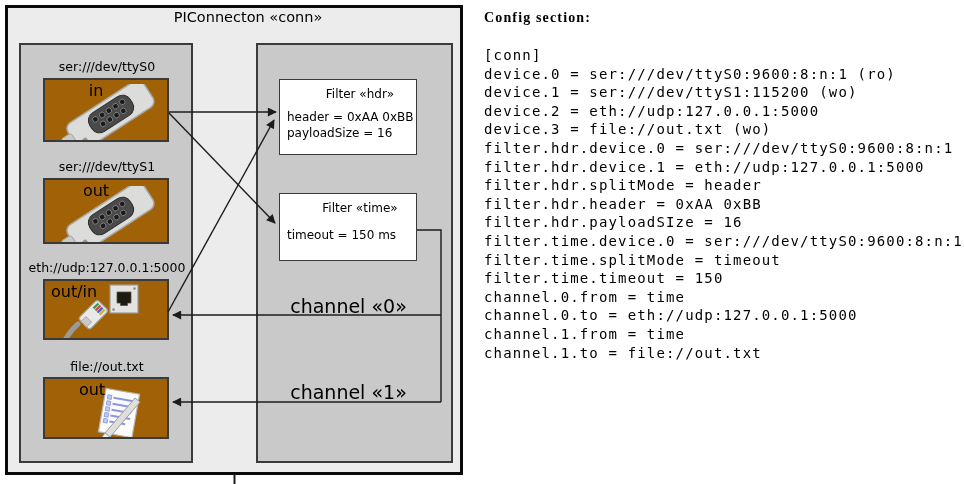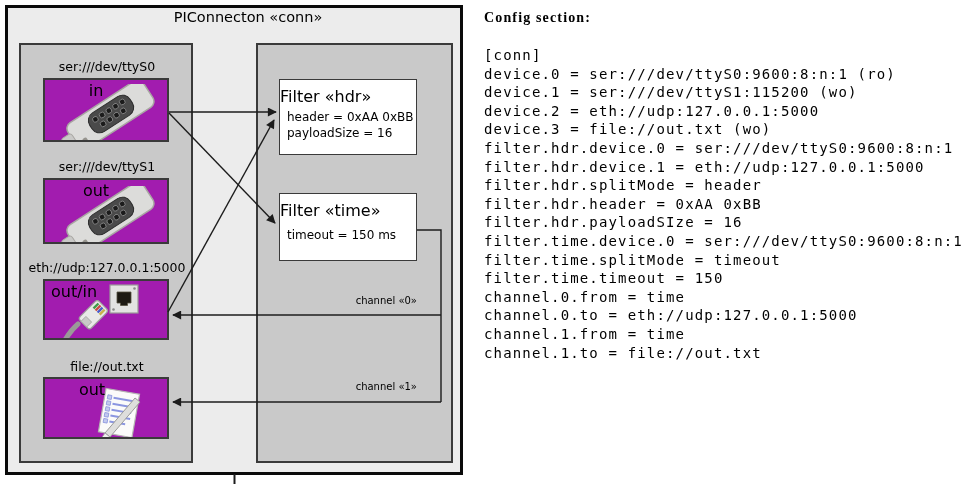--- a/index.html
+++ b/index.html
@@ -11,31 +11,31 @@
     background:#ececec;border:3px solid #0a0a0a;}
   .outer-title{position:absolute;left:5px;top:9px;width:458px;text-align:center;
     font-size:14.5px;transform:translateX(14px);}
 
   .panel{position:absolute;background:#c9c9c9;border:2px solid #3a3a3a;box-sizing:border-box;}
   .left-panel{left:19px;top:43px;width:174px;height:420px;}
   .filters-panel{left:256px;top:43px;width:197px;height:420px;}
   .filters-title{position:absolute;left:256px;top:49px;width:197px;text-align:center;font-size:14.5px;}
 
   .dev-label{position:absolute;left:19px;width:160px;text-align:center;font-size:12.5px;white-space:nowrap;margin-left:8px;}
-  .dev-box{position:absolute;left:43px;width:126px;background:#a21caf;border:2px solid #3a3a3a;
+  .dev-box{position:absolute;left:43px;width:126px;background:#a16207;border:2px solid #3a3a3a;
     box-sizing:border-box;overflow:hidden;z-index:2;}
   .dev-dir{position:absolute;left:0;top:1px;width:100%;text-align:center;font-size:16px;z-index:3;}
   .dev-dir.corner{left:6px;width:auto;text-align:left;}
 
   .filter-box{position:absolute;left:279px;width:138px;background:#ffffff;border:1.5px solid #3a3a3a;
     box-sizing:border-box;z-index:2;}
-  .filter-title{position:absolute;left:0;top:7px;width:100%;font-size:16px;}
+  .filter-title{position:absolute;left:0;top:7px;width:100%;text-align:center;font-size:12px;padding-left:12px;}
   .filter-attr{position:absolute;left:7px;font-size:12px;white-space:nowrap;}
 
-  .chan-label{position:absolute;left:280px;width:137px;text-align:right;font-size:10px;z-index:4;}
+  .chan-label{position:absolute;left:280px;width:137px;text-align:center;font-size:19px;z-index:4;}
 
   .wires{position:absolute;left:0;top:0;width:470px;height:484px;z-index:6;pointer-events:none;}
 
   .icon{position:absolute;z-index:1;}
 
   
   .config{position:absolute;left:484px;top:9px;font-family:"DejaVu Sans Mono",monospace;
     font-size:14px;letter-spacing:1.15px;}
   .config-heading{font-weight:700;line-height:18px;font-family:Liberation Serif, serif;}
   .cfg-lines{margin-top:19px;}

